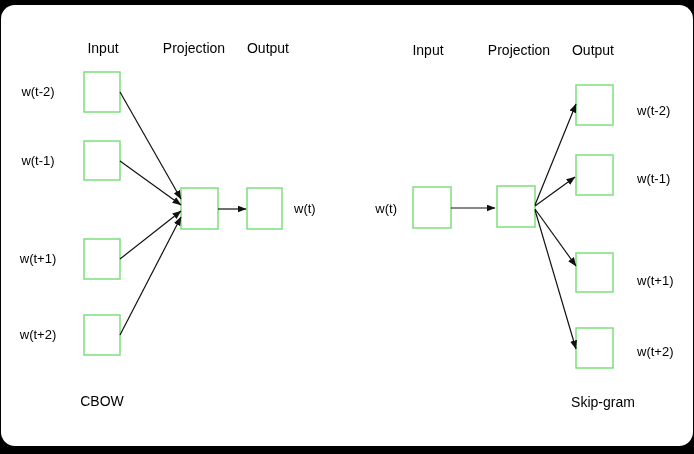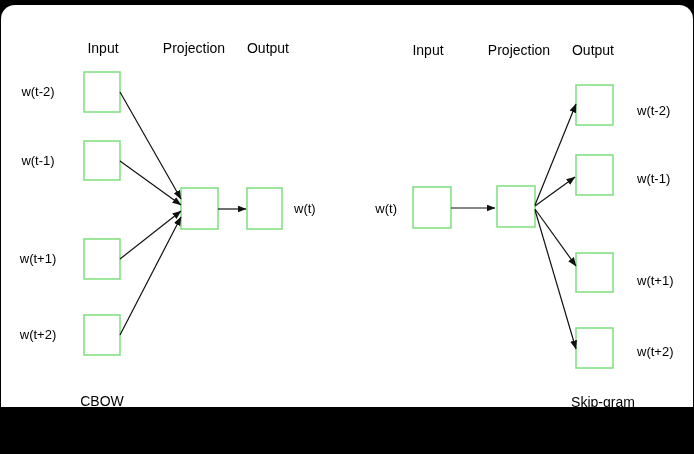--- a/index.html
+++ b/index.html
@@ -3,21 +3,21 @@
 <meta charset="utf-8">
 <style>
   html, body { margin: 0; padding: 0; }
   body {
     background: var(--frame-bg, #000);
     font-family: "Liberation Sans", sans-serif;
     width: 694px; height: 454px;
   }
   .screen {
     position: relative;
-    width: 694px; height: 407px;
+    width: 694px; height: 454px;
     background: var(--frame-bg, #000);
     overflow: hidden;
   }
   .panel {
     position: absolute;
     left: 1px; top: 5px;
     width: 692px; height: 441px;
     background: var(--panel-bg, #fff);
     border-radius: 14px;
   }

